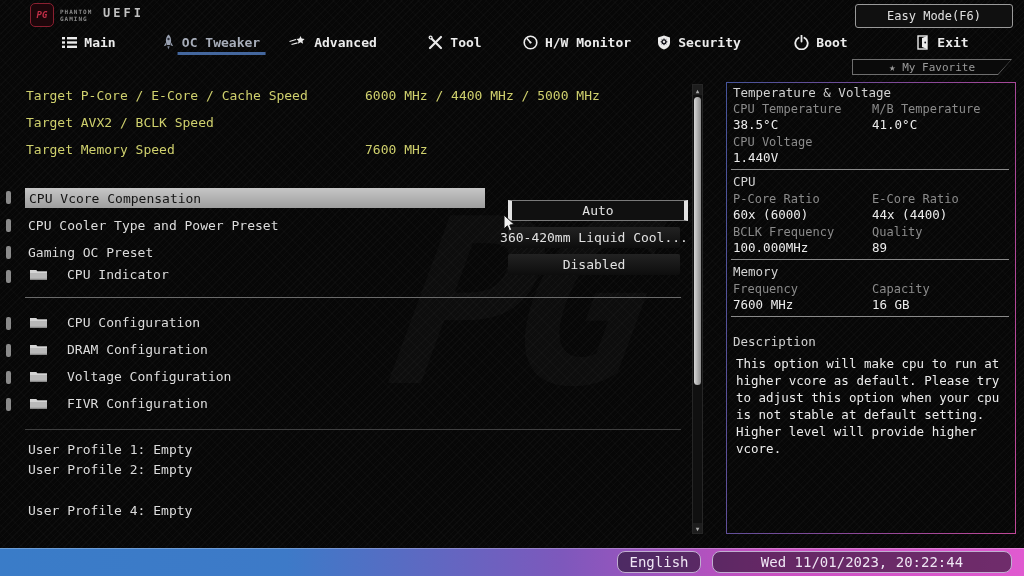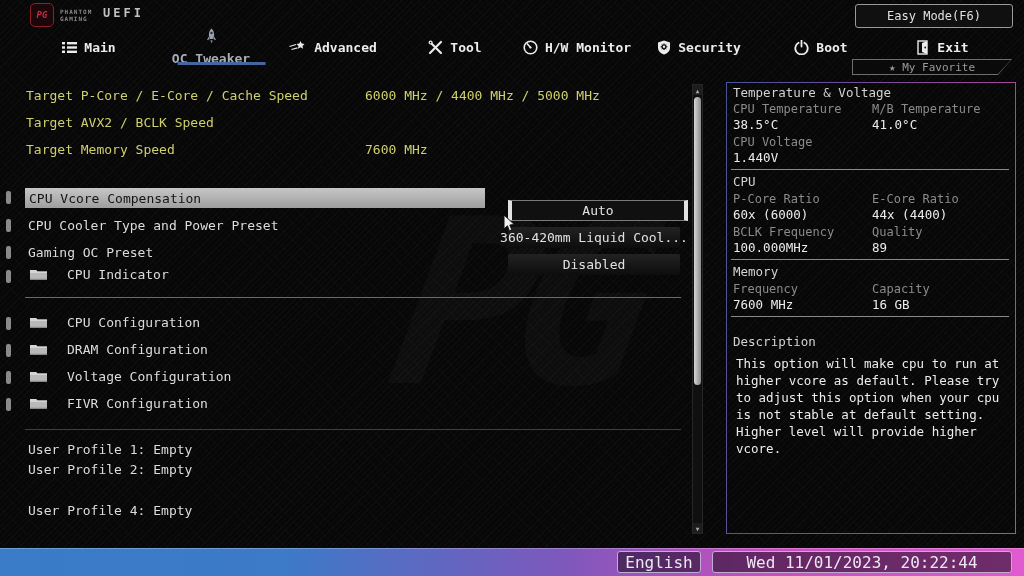--- a/index.html
+++ b/index.html
@@ -27,21 +27,21 @@
   .easy-mode{
     position:absolute;left:855px;top:4px;width:156px;height:22px;
     background:#101010;border:1px solid #9a9a9a;border-radius:3px;
     display:flex;align-items:center;justify-content:center;font-size:12px;color:#e0e0e0;cursor:pointer;
   }
   
   .navbar{position:absolute;left:28px;top:28px;width:976px;height:28px;display:grid;grid-template-columns:repeat(8,1fr);}
   .nav-item{position:relative;display:flex;align-items:center;justify-content:center;gap:7px;
     font-size:13px;font-weight:bold;color:#ececec;cursor:pointer;white-space:nowrap;}
   .nav-item svg{flex:0 0 auto;}
-  .nav-item.active{color:#a7adb9;flex-direction:column;}
+  .nav-item.active{color:#a7adb9;}
   .nav-item.active::after{content:"";position:absolute;left:50%;transform:translateX(-38%);bottom:1px;width:88px;height:3px;background:#44679e;}
   
   .myfav{position:absolute;left:852px;top:59px;width:160px;height:16px;
     background:#6e6e6e;clip-path:polygon(0 0,100% 0,calc(100% - 14px) 100%,0 100%);cursor:pointer;}
   .myfav-inner{position:absolute;left:1px;top:1px;right:1px;bottom:1px;background:#0a0a0a;
     clip-path:polygon(0 0,100% 0,calc(100% - 13px) 100%,0 100%);
     display:flex;align-items:center;justify-content:center;font-size:11px;color:#9a9a9a;}
   
   .target-row{position:absolute;left:26px;font-size:13px;color:#cfd06d;white-space:nowrap;}
   .target-row .t-val{position:absolute;left:339px;white-space:nowrap;}
@@ -76,22 +76,22 @@
   .sb-title{font-size:12.5px;color:#d2d2d2;}
   .sb-label{font-size:12px;color:#8b8b8b;}
   .sb-value{font-size:12.5px;color:#ececec;}
   .sb-sep{position:absolute;left:4px;width:278px;height:1px;background:#8a8a8a;}
   .sb-desc{position:absolute;left:9px;top:272px;width:276px;font-size:12.5px;line-height:17px;color:#ececec;white-space:normal;}
   
   .footer{position:absolute;left:0;bottom:0;width:1024px;height:28px;
     background:linear-gradient(to right,#3a7cc8 0%,#3d7ac8 28%,#7e58bc 55%,#c84fc0 75%,#e05ad0 100%);
     border-top:1px solid rgba(255,255,255,0.25);box-sizing:border-box;}
   .f-btn{position:absolute;bottom:3px;height:22px;box-sizing:border-box;
-    background:rgba(20,8,26,0.55);border:1px solid #c0aed0;border-radius:3px;
-    display:flex;align-items:center;justify-content:center;font-size:16px;color:#efe6f4;cursor:pointer;}
+    background:rgba(20,8,26,0.55);border:1px solid #c0aed0;border-radius:8px;
+    display:flex;align-items:center;justify-content:center;font-size:14px;color:#efe6f4;cursor:pointer;}
   .f-lang{left:617px;width:84px;}
   .f-date{left:712px;width:300px;}
   
   .cursor{position:absolute;left:503px;top:214px;pointer-events:none;}
 </style>
 </head>
 <body>
 
 <div class="screen">
 

